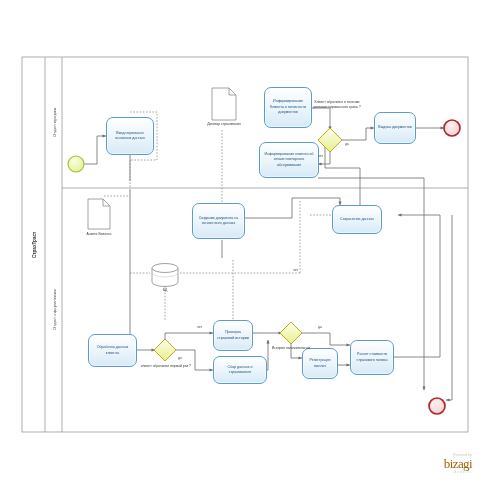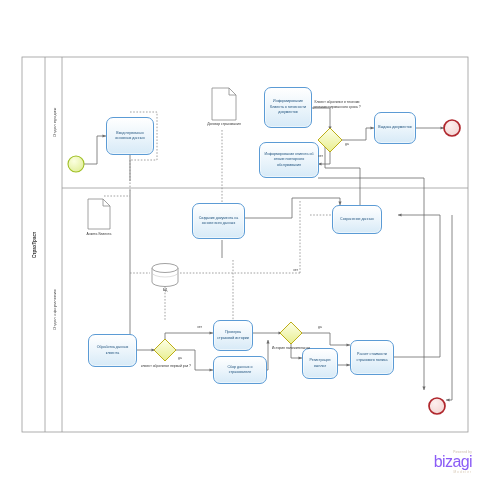--- a/index.html
+++ b/index.html
@@ -20,22 +20,22 @@
   .lane-title{position:absolute;color:#444;font-size:4.1px;
         writing-mode:vertical-rl;transform:rotate(180deg);
         display:flex;align-items:center;justify-content:center;
         letter-spacing:0.2px;white-space:nowrap;}
   .pool-title{position:absolute;color:#333;font-size:4.6px;font-weight:bold;
         writing-mode:vertical-rl;transform:rotate(180deg);
         display:flex;align-items:center;justify-content:center;white-space:nowrap;}
   .brand{position:absolute;right:8px;bottom:8px;text-align:right;
          user-select:none;}
   .brand .pw{font-size:3.2px;color:#c8b9a6;letter-spacing:.2px;}
-  .brand .bz{font-size:16px;color:#8b5cf6;letter-spacing:-0.6px;
-             font-family:Liberation Sans, sans-serif;line-height:1;}
+  .brand .bz{font-size:13px;color:#a16207;letter-spacing:-0.6px;
+             font-family:Liberation Serif, serif;line-height:1;}
   .brand .md{font-size:3.2px;color:#d8c9b6;letter-spacing:1px;}
 </style>
 </head>
 <body>
 
 <div id="canvas">
 
   <svg id="diagram" viewBox="0 0 480 482">
     <defs>
       <marker id="arw" markerWidth="5" markerHeight="5" refX="4.4" refY="2" orient="auto" markerUnits="strokeWidth">

